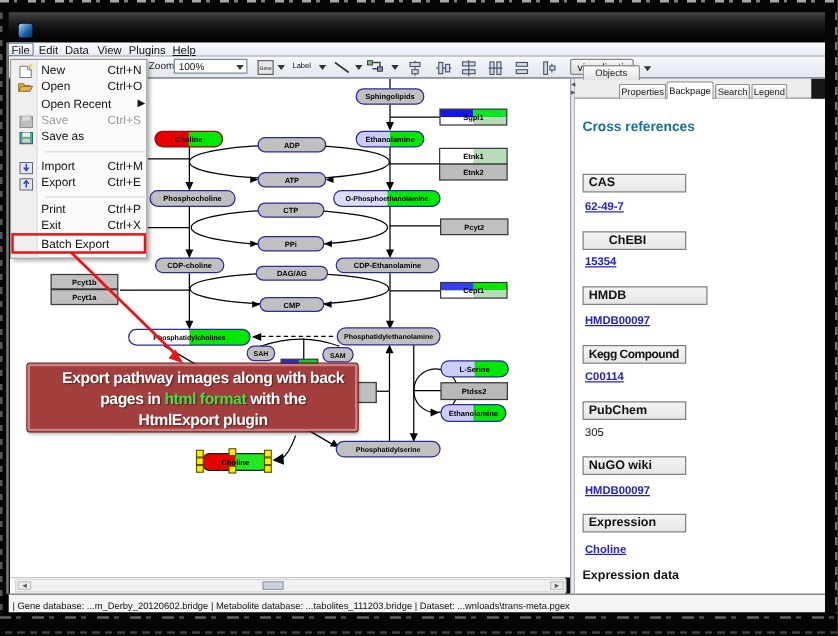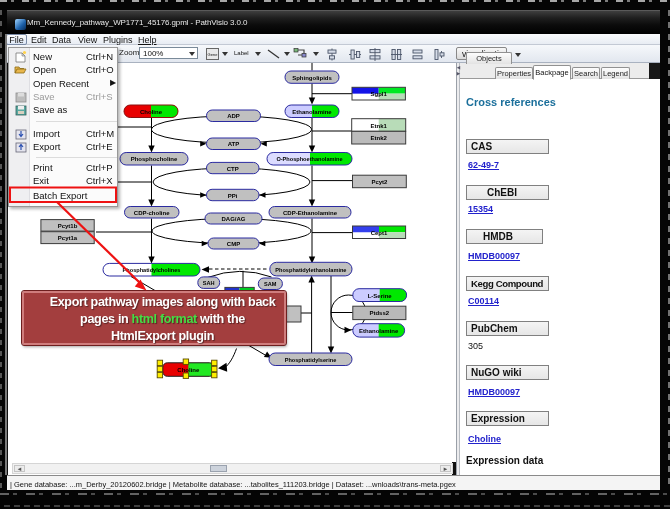--- a/index.html
+++ b/index.html
@@ -11,21 +11,20 @@
 </head>
 <body>
 <div id="page">
 
   <div class="abs" style="left:0;top:1;width:670px;height:2px;background:repeating-linear-gradient(90deg,#cfcfcf 0 7px,#050505 7px 11px,#9a9a9a 11px 14px,#050505 14px 22px);opacity:.8"></div>
 
   <div class="abs" style="left:7px;top:10px;width:653px;height:480px;background:#101010;"></div>
 
   <div class="abs" style="left:7px;top:10px;width:653px;height:24px;background:linear-gradient(#3e3e3e 0%,#1f1f1f 30%,#0c0c0c 60%,#000 100%);border-top:1px solid #5a5a5a;">
     <div class="abs" style="left:8px;top:8px;width:11px;height:11px;border-radius:2px;background:linear-gradient(135deg,#9fd4ff,#1b5fa8 60%,#0a2c55);box-shadow:0 0 1px #000;"></div>
-    <div class="abs" style="left:20px;top:7px;font-size:8px;letter-spacing:-0.1px;color:#e8e8e8;white-space:nowrap;text-shadow:0 1px 2px #000;">Mm_Kennedy_pathway_WP1771_45176.gpml - PathVisio 3.0.0</div>
   </div>
 
   <div class="abs" style="left:7px;top:34px;width:653px;height:11px;background:linear-gradient(#fafbfd,#e8ecf3);border-bottom:1px solid #c3c9d4;"></div>
   <div class="abs" style="left:7px;top:34px;height:11px;font-size:9px;color:#111;">
     <span class="abs" style="left:-1px;top:0px;width:21px;height:11px;border:1px solid #7a8aa5;border-radius:2px;background:linear-gradient(#fefefe,#dce6f5);text-align:center;line-height:10px;">File</span>
     <span class="abs" style="left:24px;top:1px;">Edit</span>
     <span class="abs" style="left:45px;top:1px;">Data</span>
     <span class="abs" style="left:71px;top:1px;">View</span>
     <span class="abs" style="left:96px;top:1px;">Plugins</span>
     <span class="abs" style="left:131px;top:1px;text-decoration:underline;">Help</span>
@@ -272,21 +271,21 @@
   <div class="abs" style="left:533px;top:65px;width:38px;height:15px;background:#fff;border:1px solid #919191;border-bottom:1px solid #fff;border-radius:2px 2px 0 0;font-size:7.5px;color:#111;text-align:center;line-height:13px;">Backpage</div>
   <div class="abs" style="left:572px;top:67px;width:28px;height:12px;background:linear-gradient(#fdfdfd,#e3e3e3);border:1px solid #919191;border-bottom:none;border-radius:2px 2px 0 0;font-size:7.5px;color:#222;text-align:center;line-height:12px;">Search</div>
   <div class="abs" style="left:601px;top:67px;width:29px;height:12px;background:linear-gradient(#fdfdfd,#e3e3e3);border:1px solid #919191;border-bottom:none;border-radius:2px 2px 0 0;font-size:7.5px;color:#222;text-align:center;line-height:12px;">Legend</div>
   <div class="abs" style="left:649px;top:63px;width:11px;height:16px;background:#181818;"></div>
 
   <div class="abs" style="left:466px;top:96px;font-size:11px;font-weight:bold;color:#1b6f9b;">Cross references</div>
   <div class="abs" style="left:466px;top:139px;width:83px;height:15px;border:1px solid #808080;background:linear-gradient(#f4f4f4,#e6e6e6);font-size:10px;font-weight:bold;color:#111;line-height:14px;padding-left:4px;">CAS</div>
   <div class="abs" style="left:468px;top:160px;font-size:9px;font-weight:bold;color:#2222cc;text-decoration:underline;">62-49-7</div>
   <div class="abs" style="left:466px;top:185px;width:83px;height:15px;border:1px solid #808080;background:linear-gradient(#f4f4f4,#e6e6e6);font-size:10px;font-weight:bold;color:#111;line-height:14px;padding-left:20px;">ChEBI</div>
   <div class="abs" style="left:468px;top:204px;font-size:9px;font-weight:bold;color:#2222cc;text-decoration:underline;">15354</div>
-  <div class="abs" style="left:466px;top:229px;width:77px;height:15px;border:1px solid #808080;background:linear-gradient(#f4f4f4,#e6e6e6);font-size:10px;font-weight:bold;color:#111;line-height:14px;padding-left:16px;">HMDB</div>
+  <div class="abs" style="left:466px;top:229px;width:100px;height:15px;border:1px solid #808080;background:linear-gradient(#f4f4f4,#e6e6e6);font-size:10px;font-weight:bold;color:#111;line-height:14px;padding-left:4px;">HMDB</div>
   <div class="abs" style="left:468px;top:251px;font-size:9px;font-weight:bold;color:#2222cc;text-decoration:underline;">HMDB00097</div>
   <div class="abs" style="left:466px;top:276px;width:83px;height:15px;border:1px solid #808080;background:linear-gradient(#f4f4f4,#e6e6e6);font-size:10px;font-weight:bold;color:#111;line-height:14px;padding-left:4px;white-space:nowrap;letter-spacing:-0.4px;font-size:9.6px;line-height:14.5px;">Kegg Compound</div>
   <div class="abs" style="left:468px;top:296px;font-size:9px;font-weight:bold;color:#2222cc;text-decoration:underline;">C00114</div>
   <div class="abs" style="left:466px;top:321px;width:83px;height:15px;border:1px solid #808080;background:linear-gradient(#f4f4f4,#e6e6e6);font-size:10px;font-weight:bold;color:#111;line-height:14px;padding-left:4px;">PubChem</div>
   <div class="abs" style="left:468px;top:341px;font-size:9px;color:#111;">305</div>
   <div class="abs" style="left:466px;top:365px;width:83px;height:15px;border:1px solid #808080;background:linear-gradient(#f4f4f4,#e6e6e6);font-size:10px;font-weight:bold;color:#111;line-height:14px;padding-left:4px;">NuGO wiki</div>
   <div class="abs" style="left:468px;top:387px;font-size:9px;font-weight:bold;color:#2222cc;text-decoration:underline;">HMDB00097</div>
   <div class="abs" style="left:466px;top:411px;width:83px;height:15px;border:1px solid #808080;background:linear-gradient(#f4f4f4,#e6e6e6);font-size:10px;font-weight:bold;color:#111;line-height:14px;padding-left:4px;">Expression</div>
   <div class="abs" style="left:468px;top:434px;font-size:9px;font-weight:bold;color:#2222cc;text-decoration:underline;">Choline</div>
   <div class="abs" style="left:466px;top:455px;font-size:10px;font-weight:bold;color:#111;">Expression data</div>

